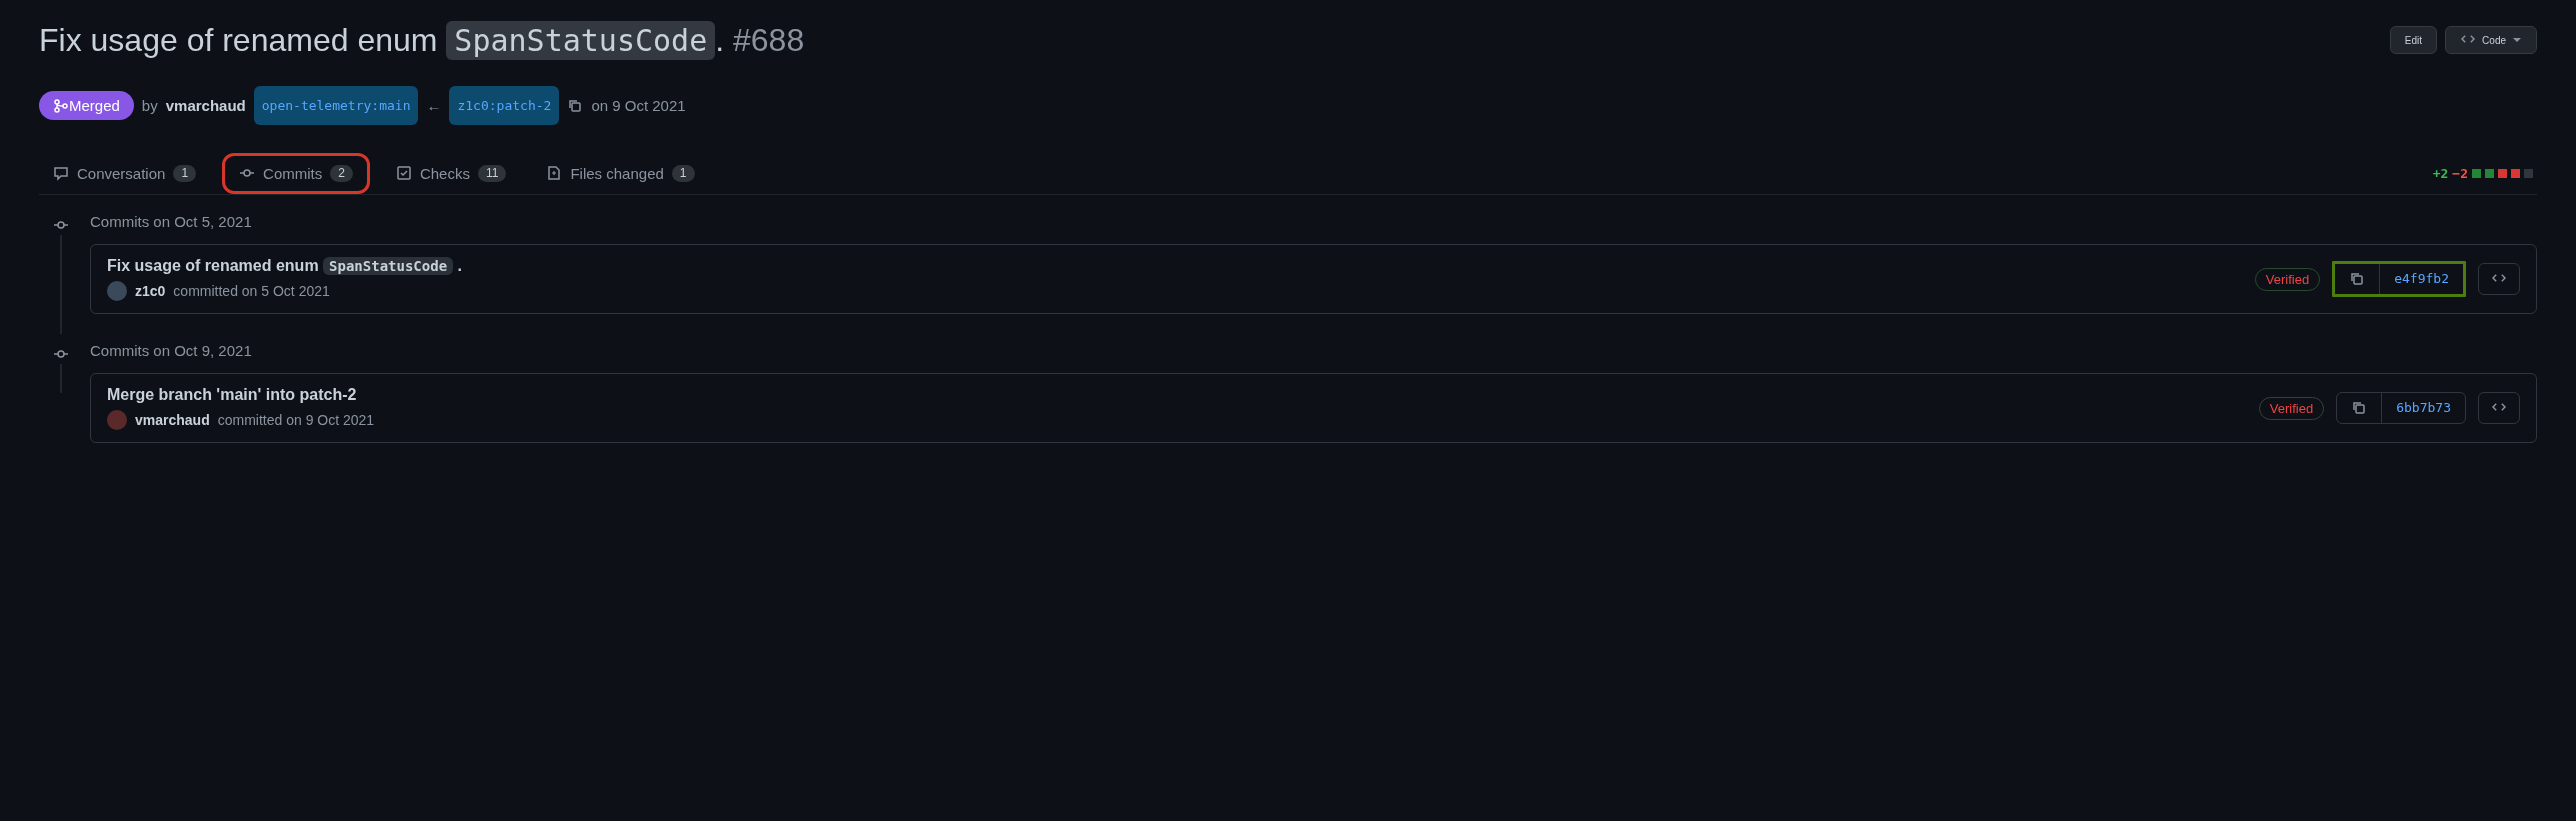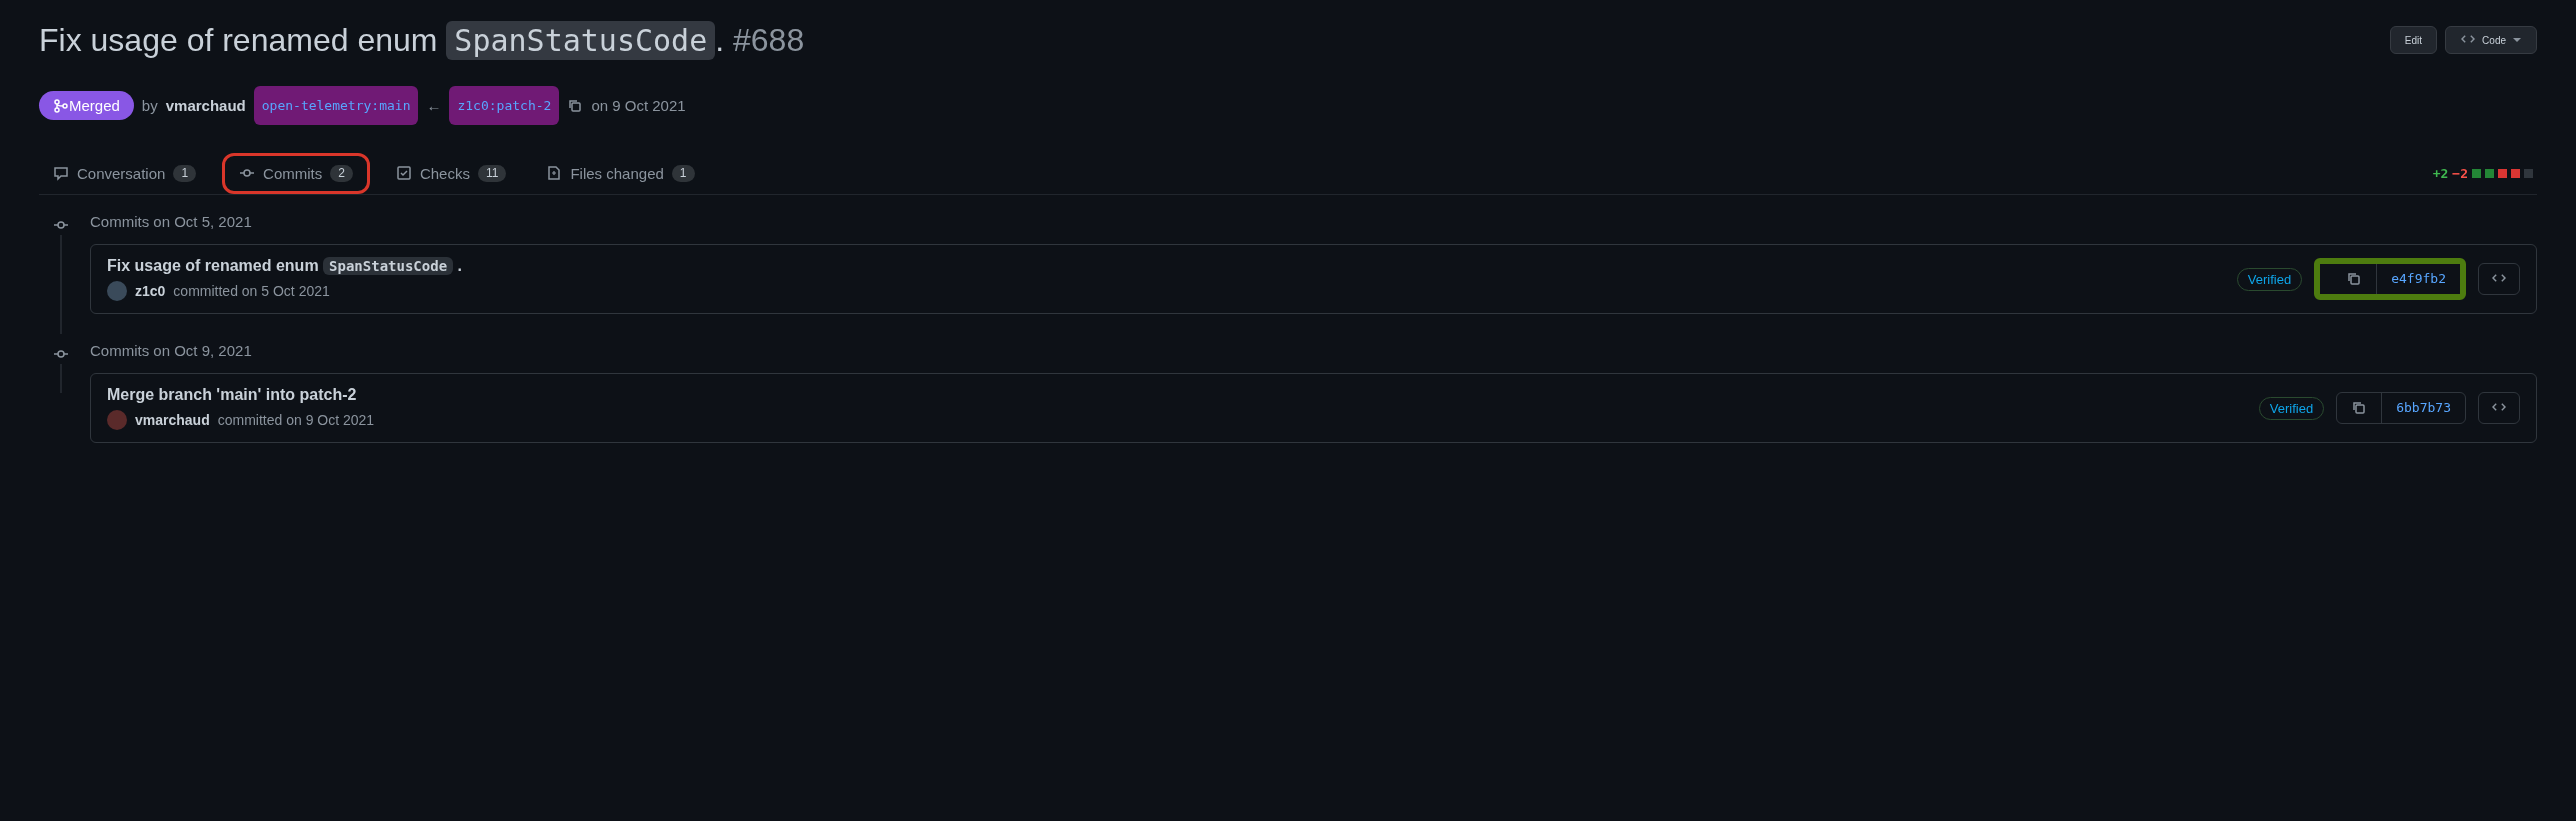--- a/index.html
+++ b/index.html
@@ -57,21 +57,21 @@
     padding: 6px 14px;
     border-radius: 20px;
     display: inline-flex;
     align-items: center;
     font-weight: 500;
     font-size: 15px;
   }
   .by-text { color: #8b949e; }
   .author { color: #c9d1d9; font-weight: 600; }
   .branch-label {
-    background: #701a75;
+    background: #0c4a6e;
     color: #58a6ff;
     padding: 12px 8px;
     border-radius: 6px;
     font-family: ui-monospace, SFMono-Regular, Menlo, monospace;
     font-size: 13px;
   }
   .arrow-left { color: #8b949e; }
   .copy-ic { color: #8b949e; display:inline-flex; }
   .date-text { color: #8b949e; }
   .tabs-row {
@@ -151,33 +151,33 @@
     font-size: 14px;
     font-weight: 600;
   }
   .commit-meta { display: flex; align-items: center; gap: 8px; color: #8b949e; font-size:14px;}
   .avatar { width: 20px; height: 20px; border-radius: 50%; background: #3a4a5a; display:inline-block; }
   .avatar.v2 { background: #5a2a2a; }
   .commit-meta .uname { color: #c9d1d9; font-weight: 600; }
   .commit-right { display: flex; align-items: center; gap: 12px; }
   .verified {
     border: 1px solid #2a4a2f;
-    color: #0ea5e9;
+    color: #ef4444;
     padding: 3px 10px;
     border-radius: 14px;
     font-size: 13px;
     font-weight:500;
   }
   .sha-group {
     display: flex;
     border: 1px solid #30363d;
     border-radius: 6px;
     overflow: hidden;
   }
-  .sha-group.highlighted { border: 6px solid #4d7c0f; border-radius: 6px; padding-left: 12px; }
+  .sha-group.highlighted { border: 3px solid #4d7c0f; border-radius: 1px; }
   .sha-copy {
     padding: 7px 14px;
     border-right: 1px solid #30363d;
     color: #8b949e;
     display:flex; align-items:center;
     cursor:pointer;
   }
   .sha {
     padding: 7px 14px;
     color: #58a6ff;

